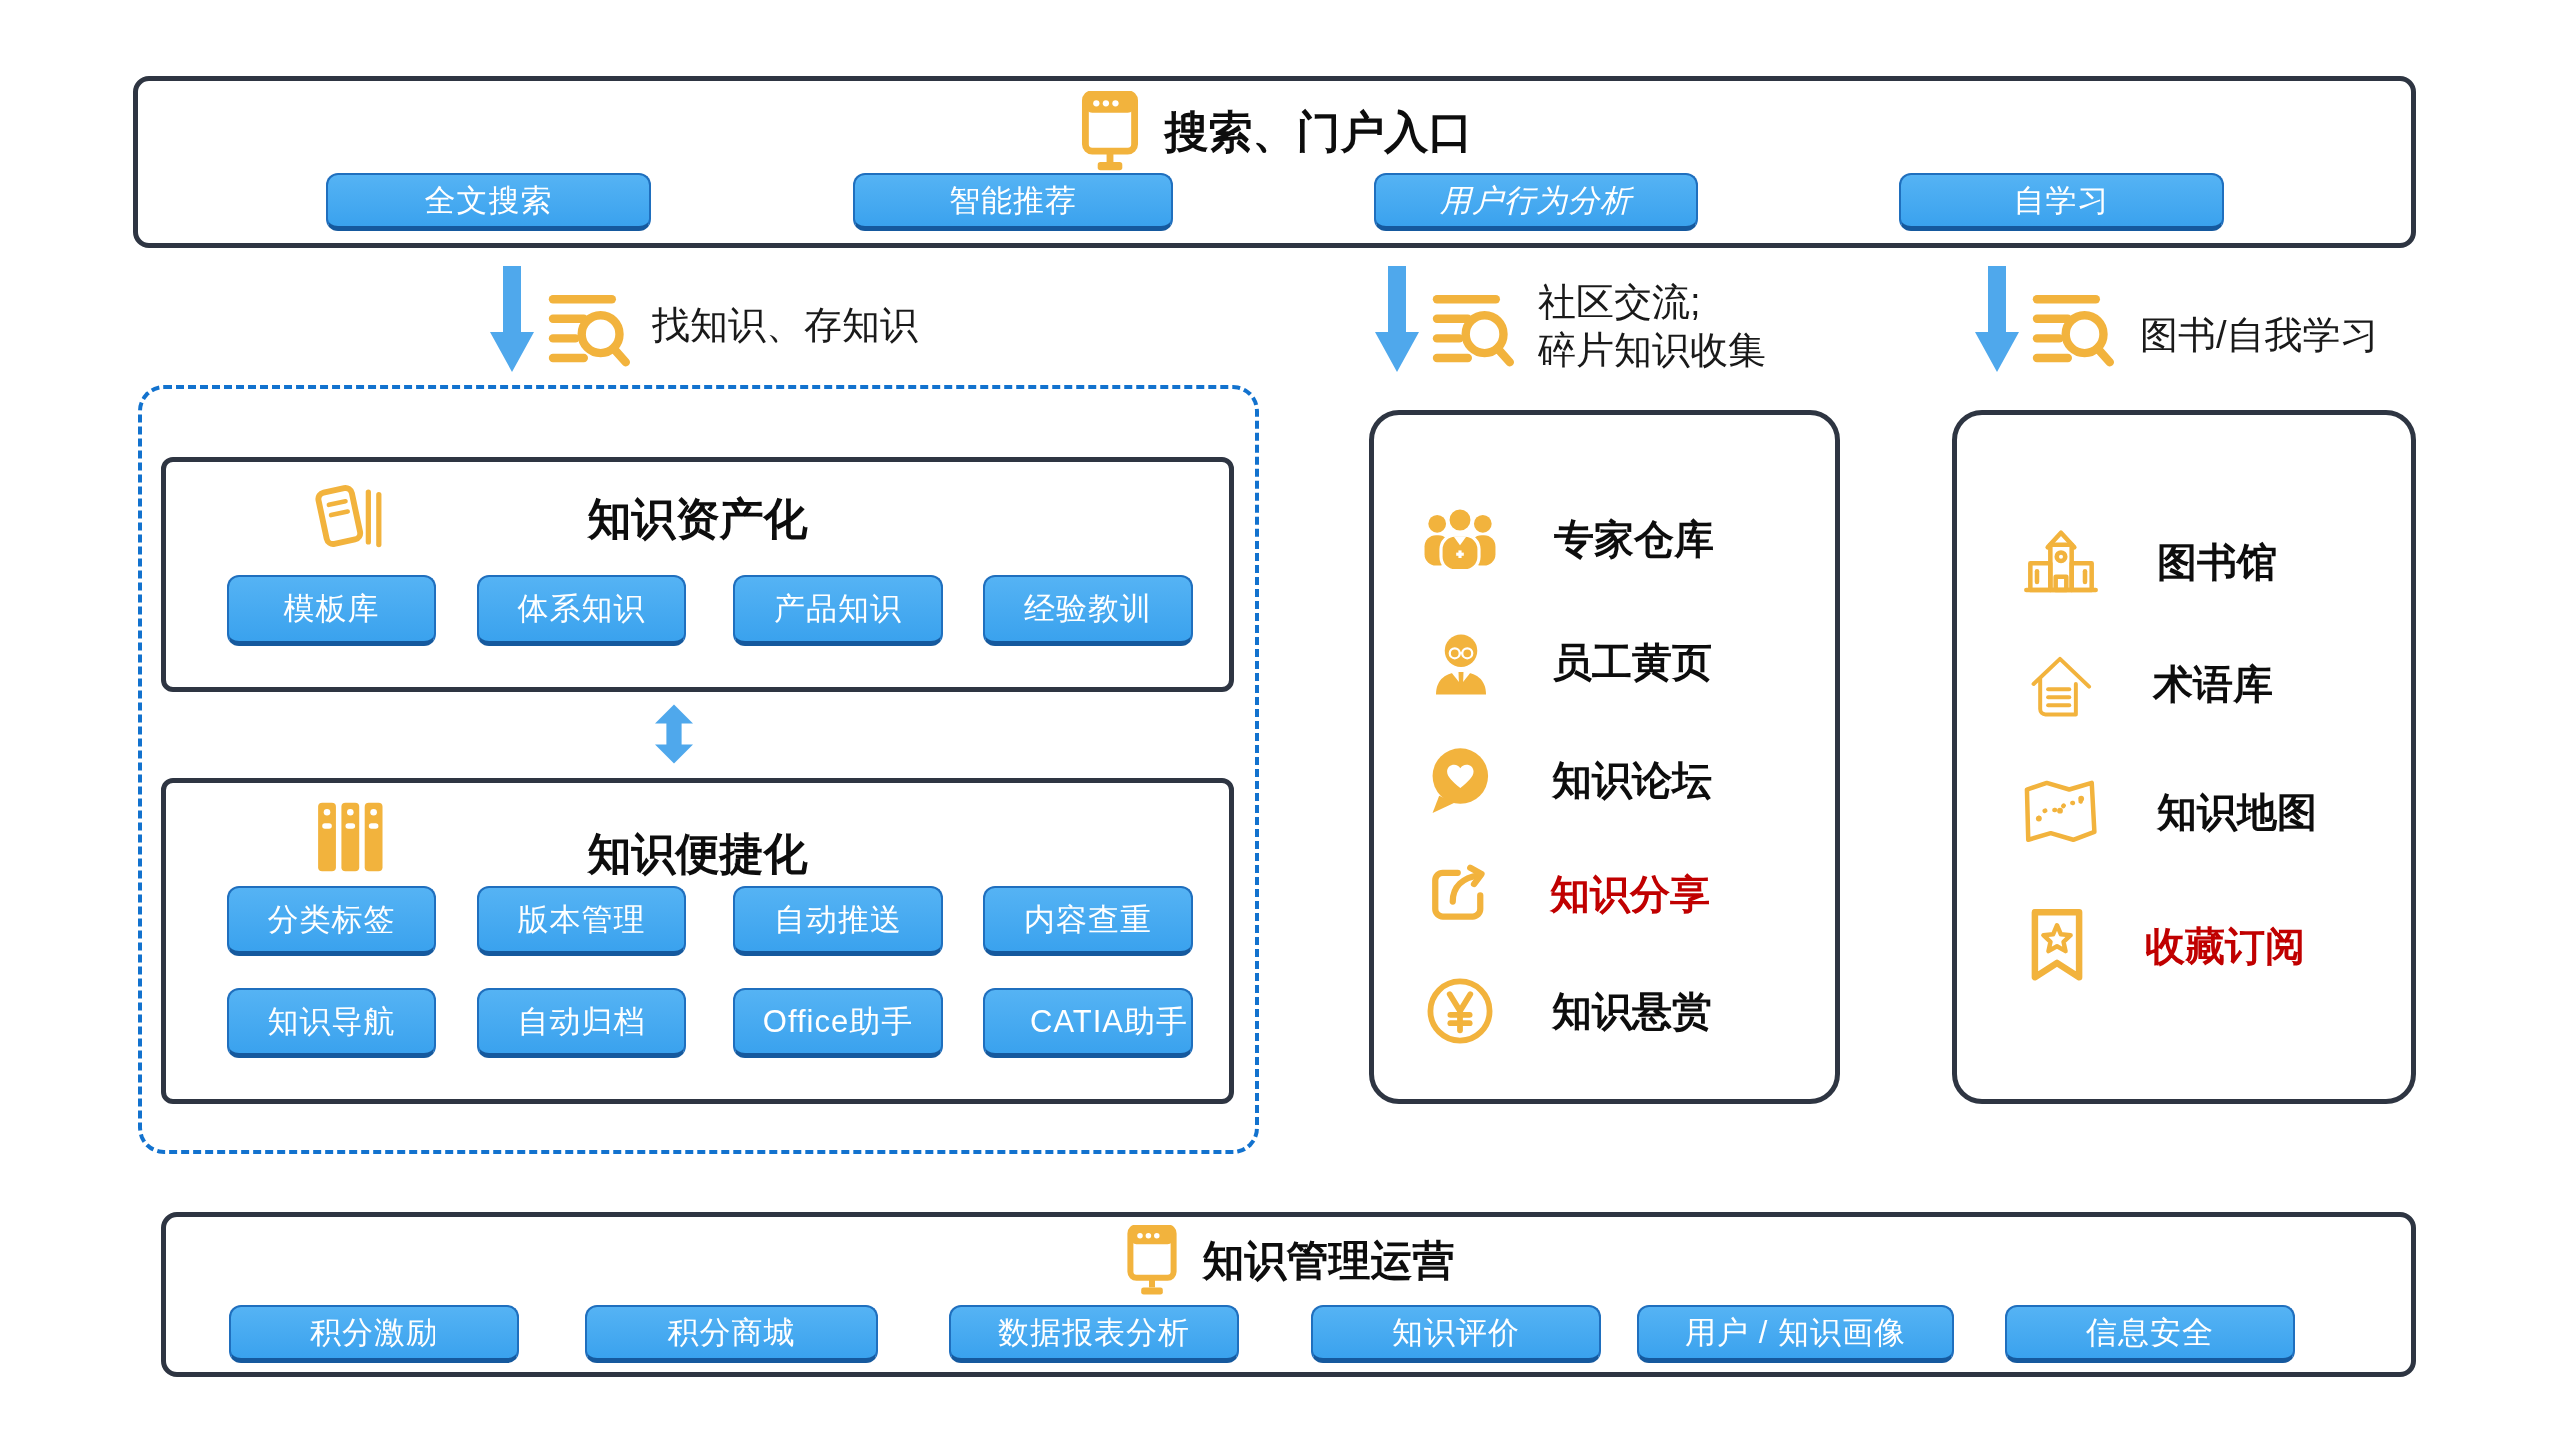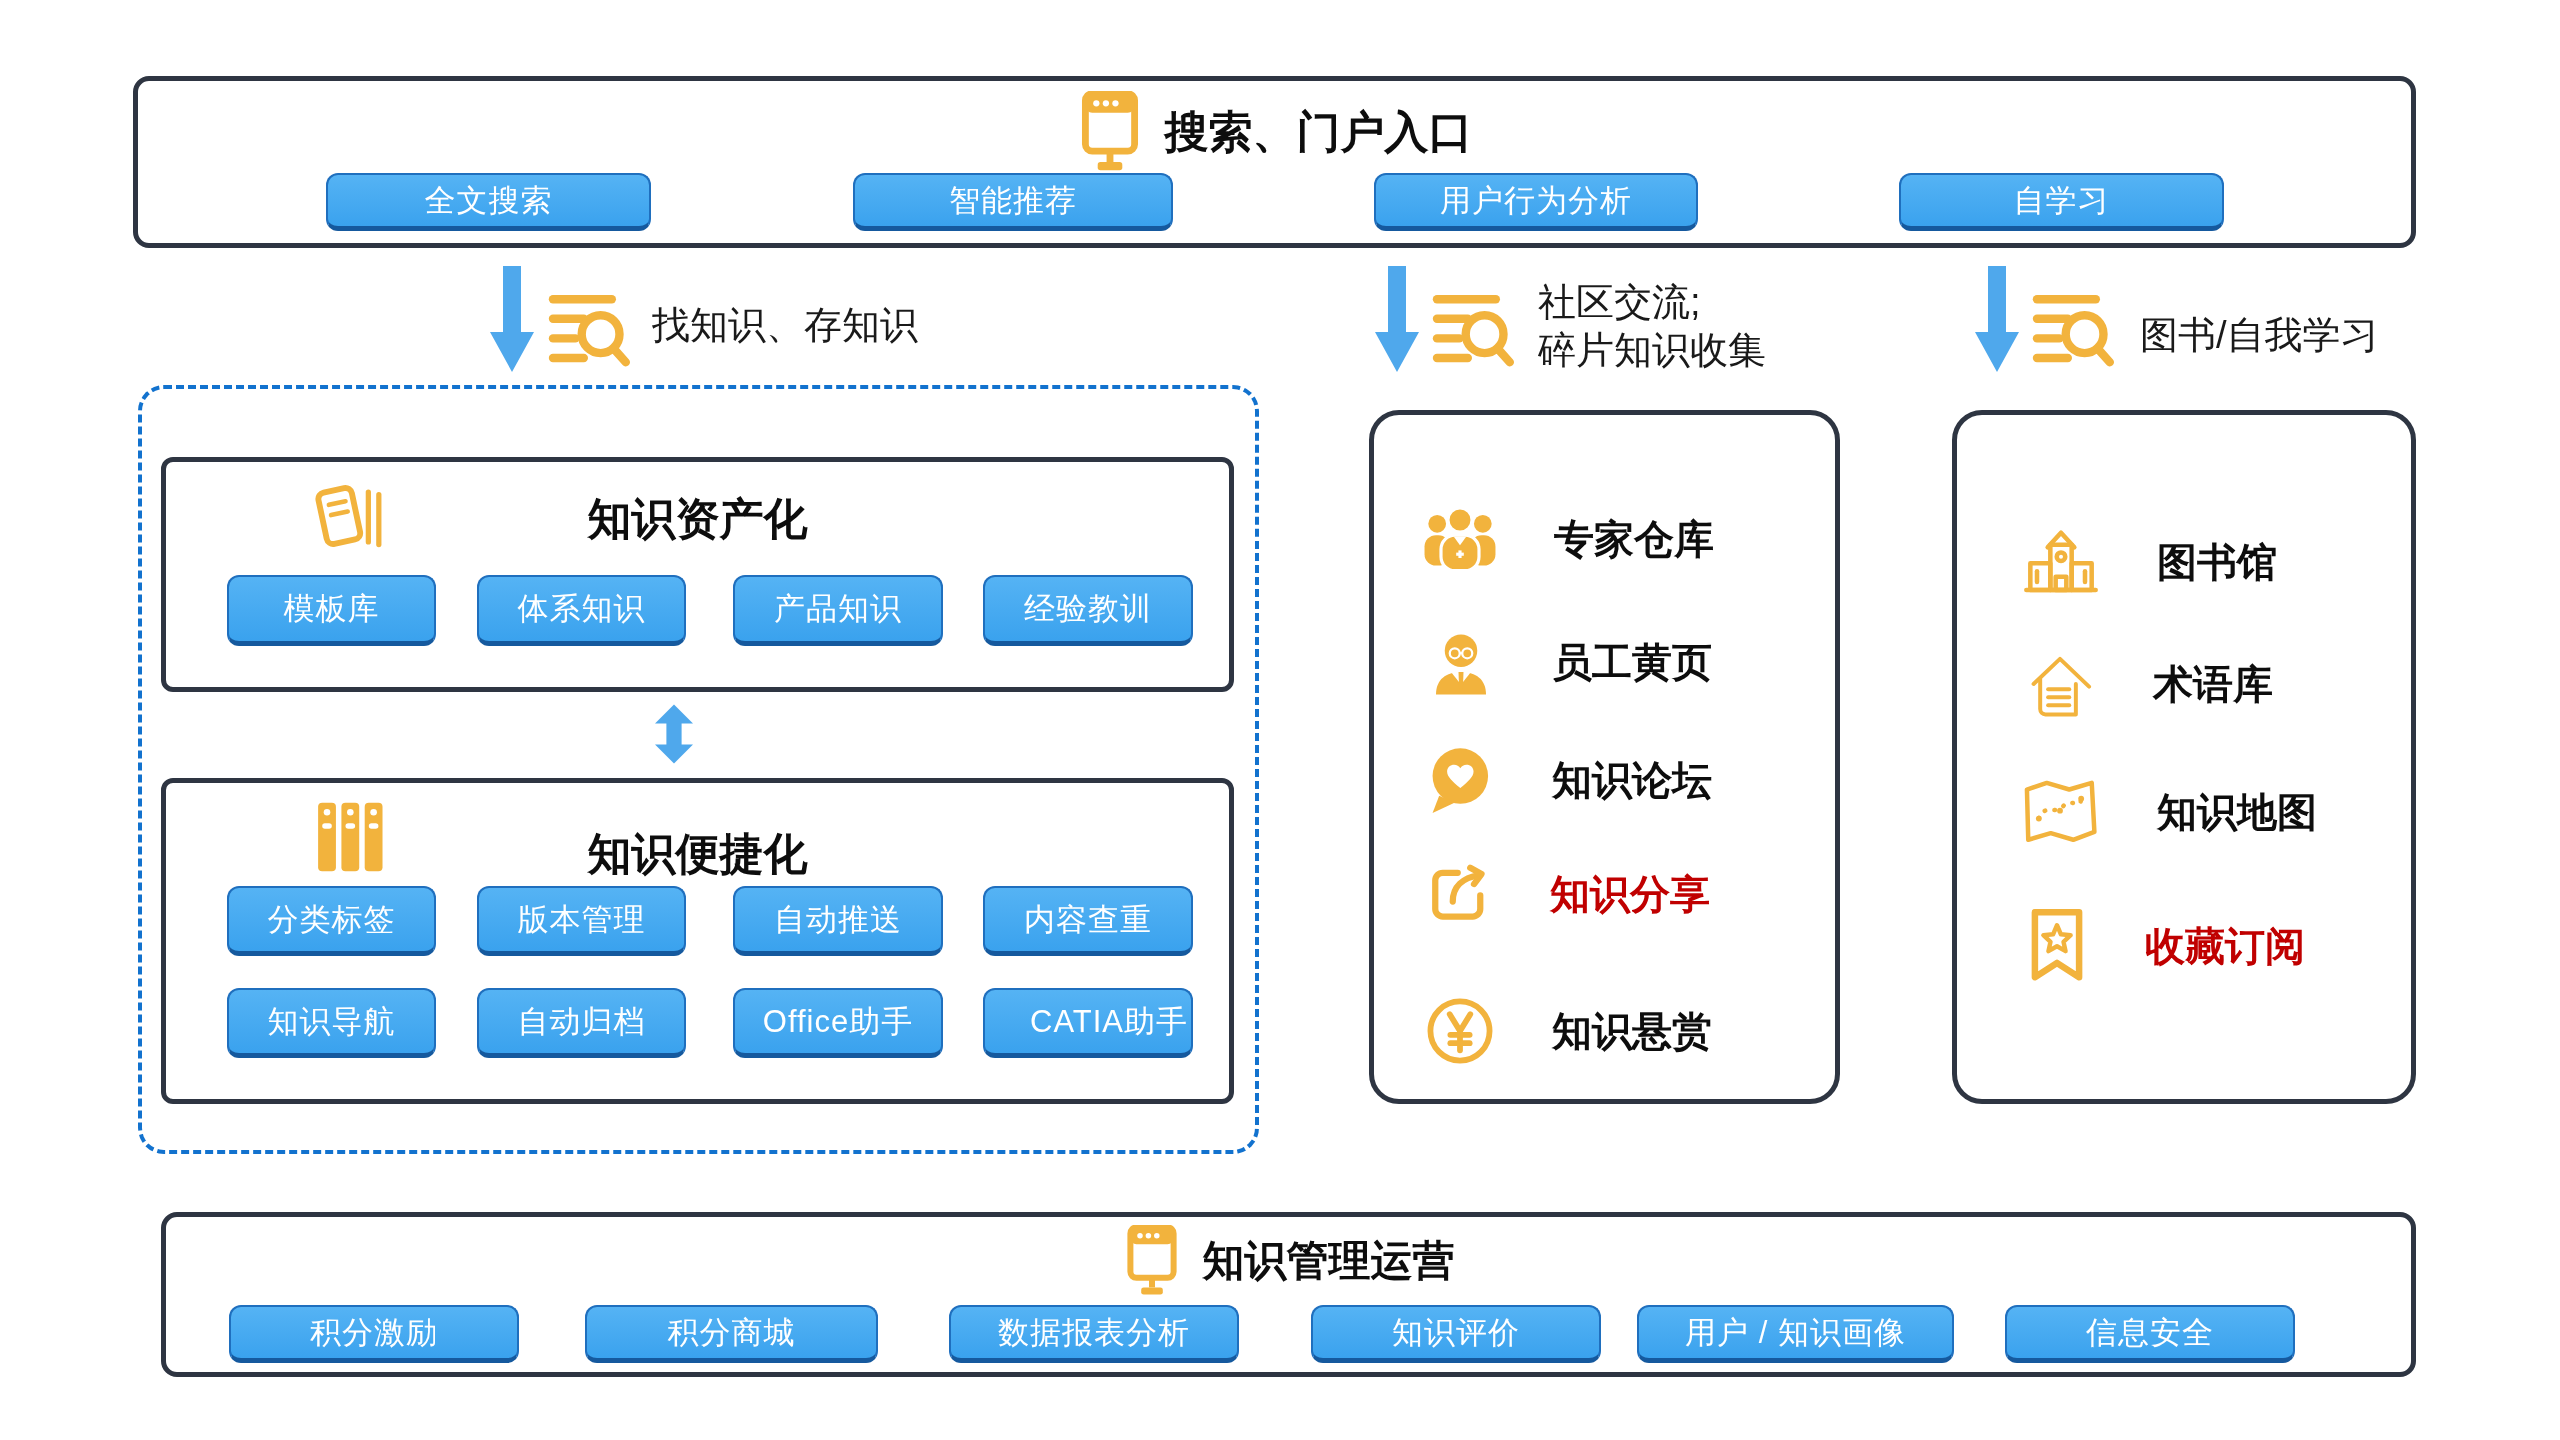--- a/index.html
+++ b/index.html
@@ -40,21 +40,21 @@
           <circle cx="21" cy="9" r="2.3" fill="#ffffff"></circle>
           <circle cx="28" cy="9" r="2.3" fill="#ffffff"></circle>
         <rect x="21.5" y="44" width="5" height="8" fill="#f2b33d"></rect>
         <rect x="15" y="52" width="18" height="6" rx="2" fill="#f2b33d"></rect>
       </svg>
     </span>
     <span class="title-text">搜索、门户入口</span>
   </div>
   <div class="btn" style="left:188px;top:92px;width:325px;height:58px;">全文搜索</div>
   <div class="btn" style="left:715px;top:92px;width:320px;height:58px;">智能推荐</div>
-  <div class="btn" style="left:1236px;top:92px;width:324px;height:58px;">用户行为分析</div>
+  <div class="btn" style="left:1236px;top:92px;width:324px;height:58px;font-style:italic;">用户行为分析</div>
   <div class="btn" style="left:1761px;top:92px;width:325px;height:58px;">自学习</div>
 </div>
 
 <span class="abs" style="left:490px;top:266px;">
   <svg width="44" height="106" viewBox="0 0 44 106">
       <polygon points="13,0 31,0 31,66 44,66 22,106 0,66 13,66" fill="#4fa8ec"></polygon>
     </svg>
 </span>
 <span class="abs icon-box" style="left:546px;top:288px;">
   <svg width="84" height="84" viewBox="0 0 60 60" stroke="#f2b33d" stroke-width="6" stroke-linecap="round" fill="none">
@@ -205,21 +205,21 @@
   <div class="item-row" style="left:50px;top:444px;">
     <span class="icon-box">
       <svg width="70" height="70" viewBox="0 0 56 56" fill="none" stroke="#f2b33d" stroke-width="5" stroke-linecap="round" stroke-linejoin="round">
         <path d="M27,11 H15 a6,6 0 0 0 -6,6 v23 a6,6 0 0 0 6,6 h24 a6,6 0 0 0 6,-6 V29"></path>
         <path d="M23,34 C23,22 31,15 44,13"></path>
         <polyline points="37,7 46,12 40,20"></polyline>
       </svg>
     </span>
     <span class="item-label red">知识分享</span>
   </div>
-  <div class="item-row" style="left:50px;top:580px;">
+  <div class="item-row" style="left:50px;top:560px;">
     <span class="icon-box">
       <svg width="72" height="72" viewBox="0 0 56 56" fill="none" stroke="#f2b33d" stroke-width="4.5" stroke-linecap="round">
         <circle cx="28" cy="28" r="23"></circle>
         <polyline points="20,15 28,28 36,15"></polyline>
         <line x1="28" y1="28" x2="28" y2="43"></line>
         <line x1="20.5" y1="31" x2="35.5" y2="31"></line>
         <line x1="20.5" y1="37.5" x2="35.5" y2="37.5"></line>
       </svg>
     </span>
     <span class="item-label">知识悬赏</span>

